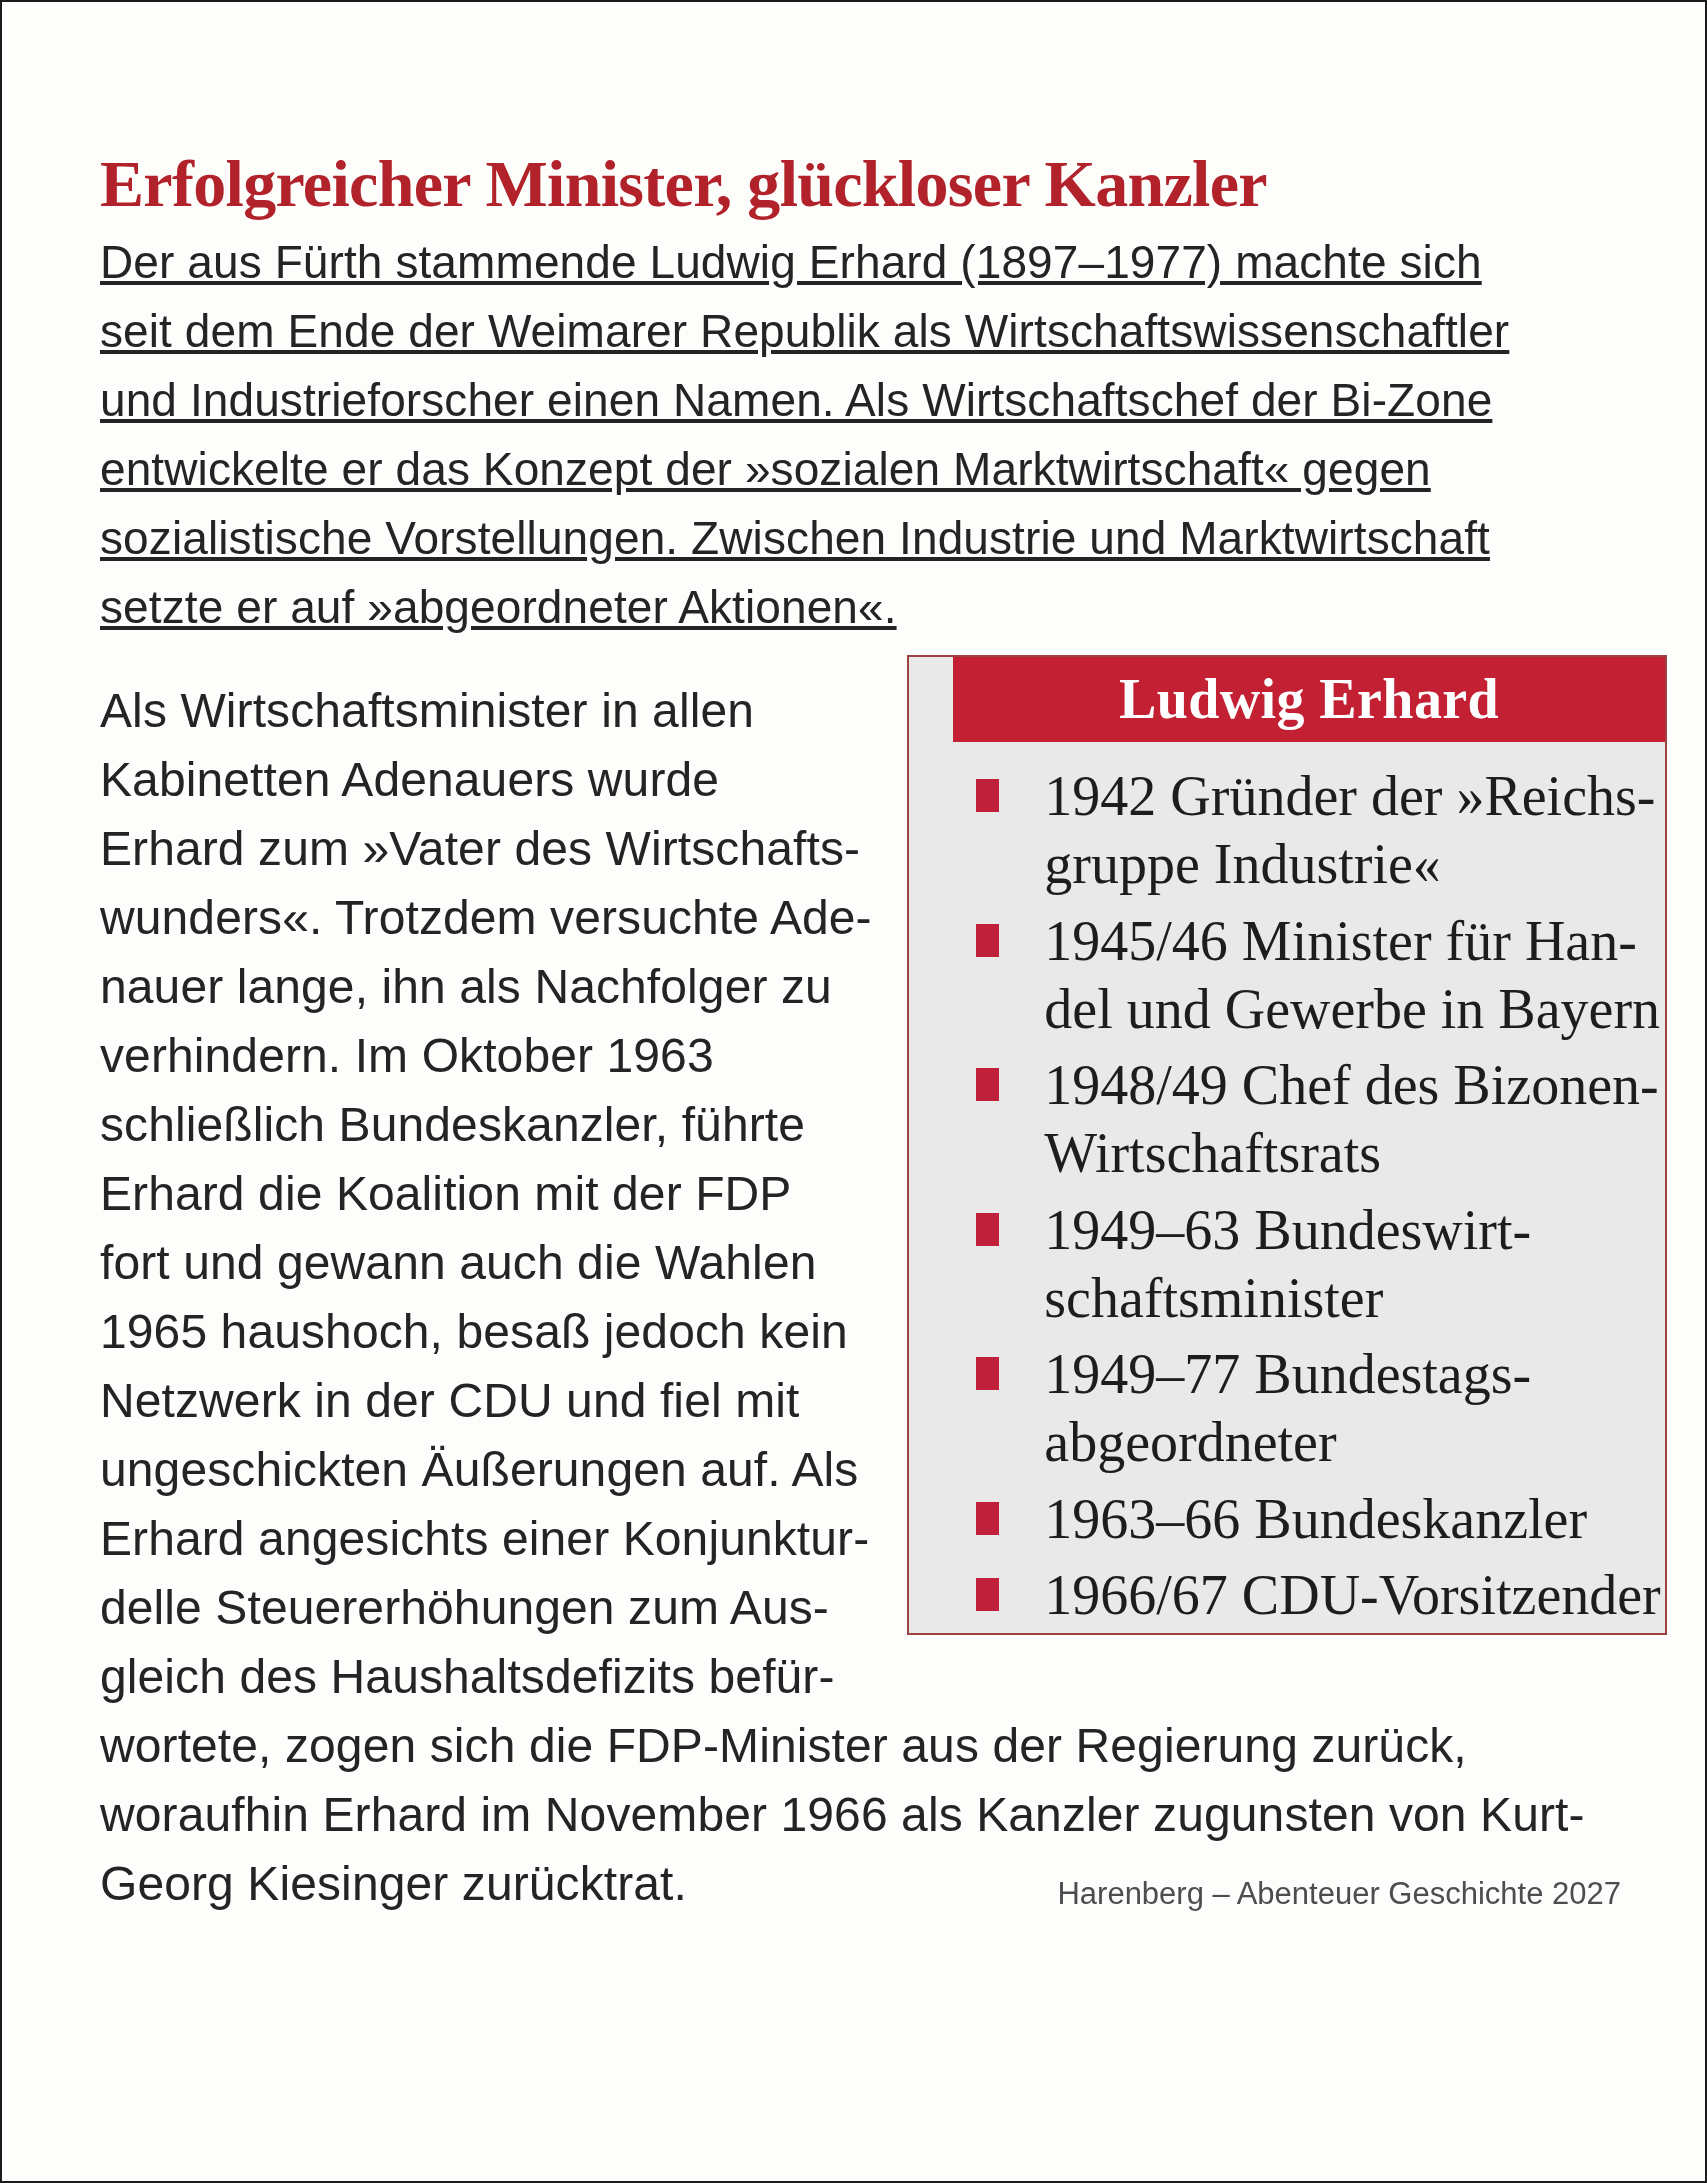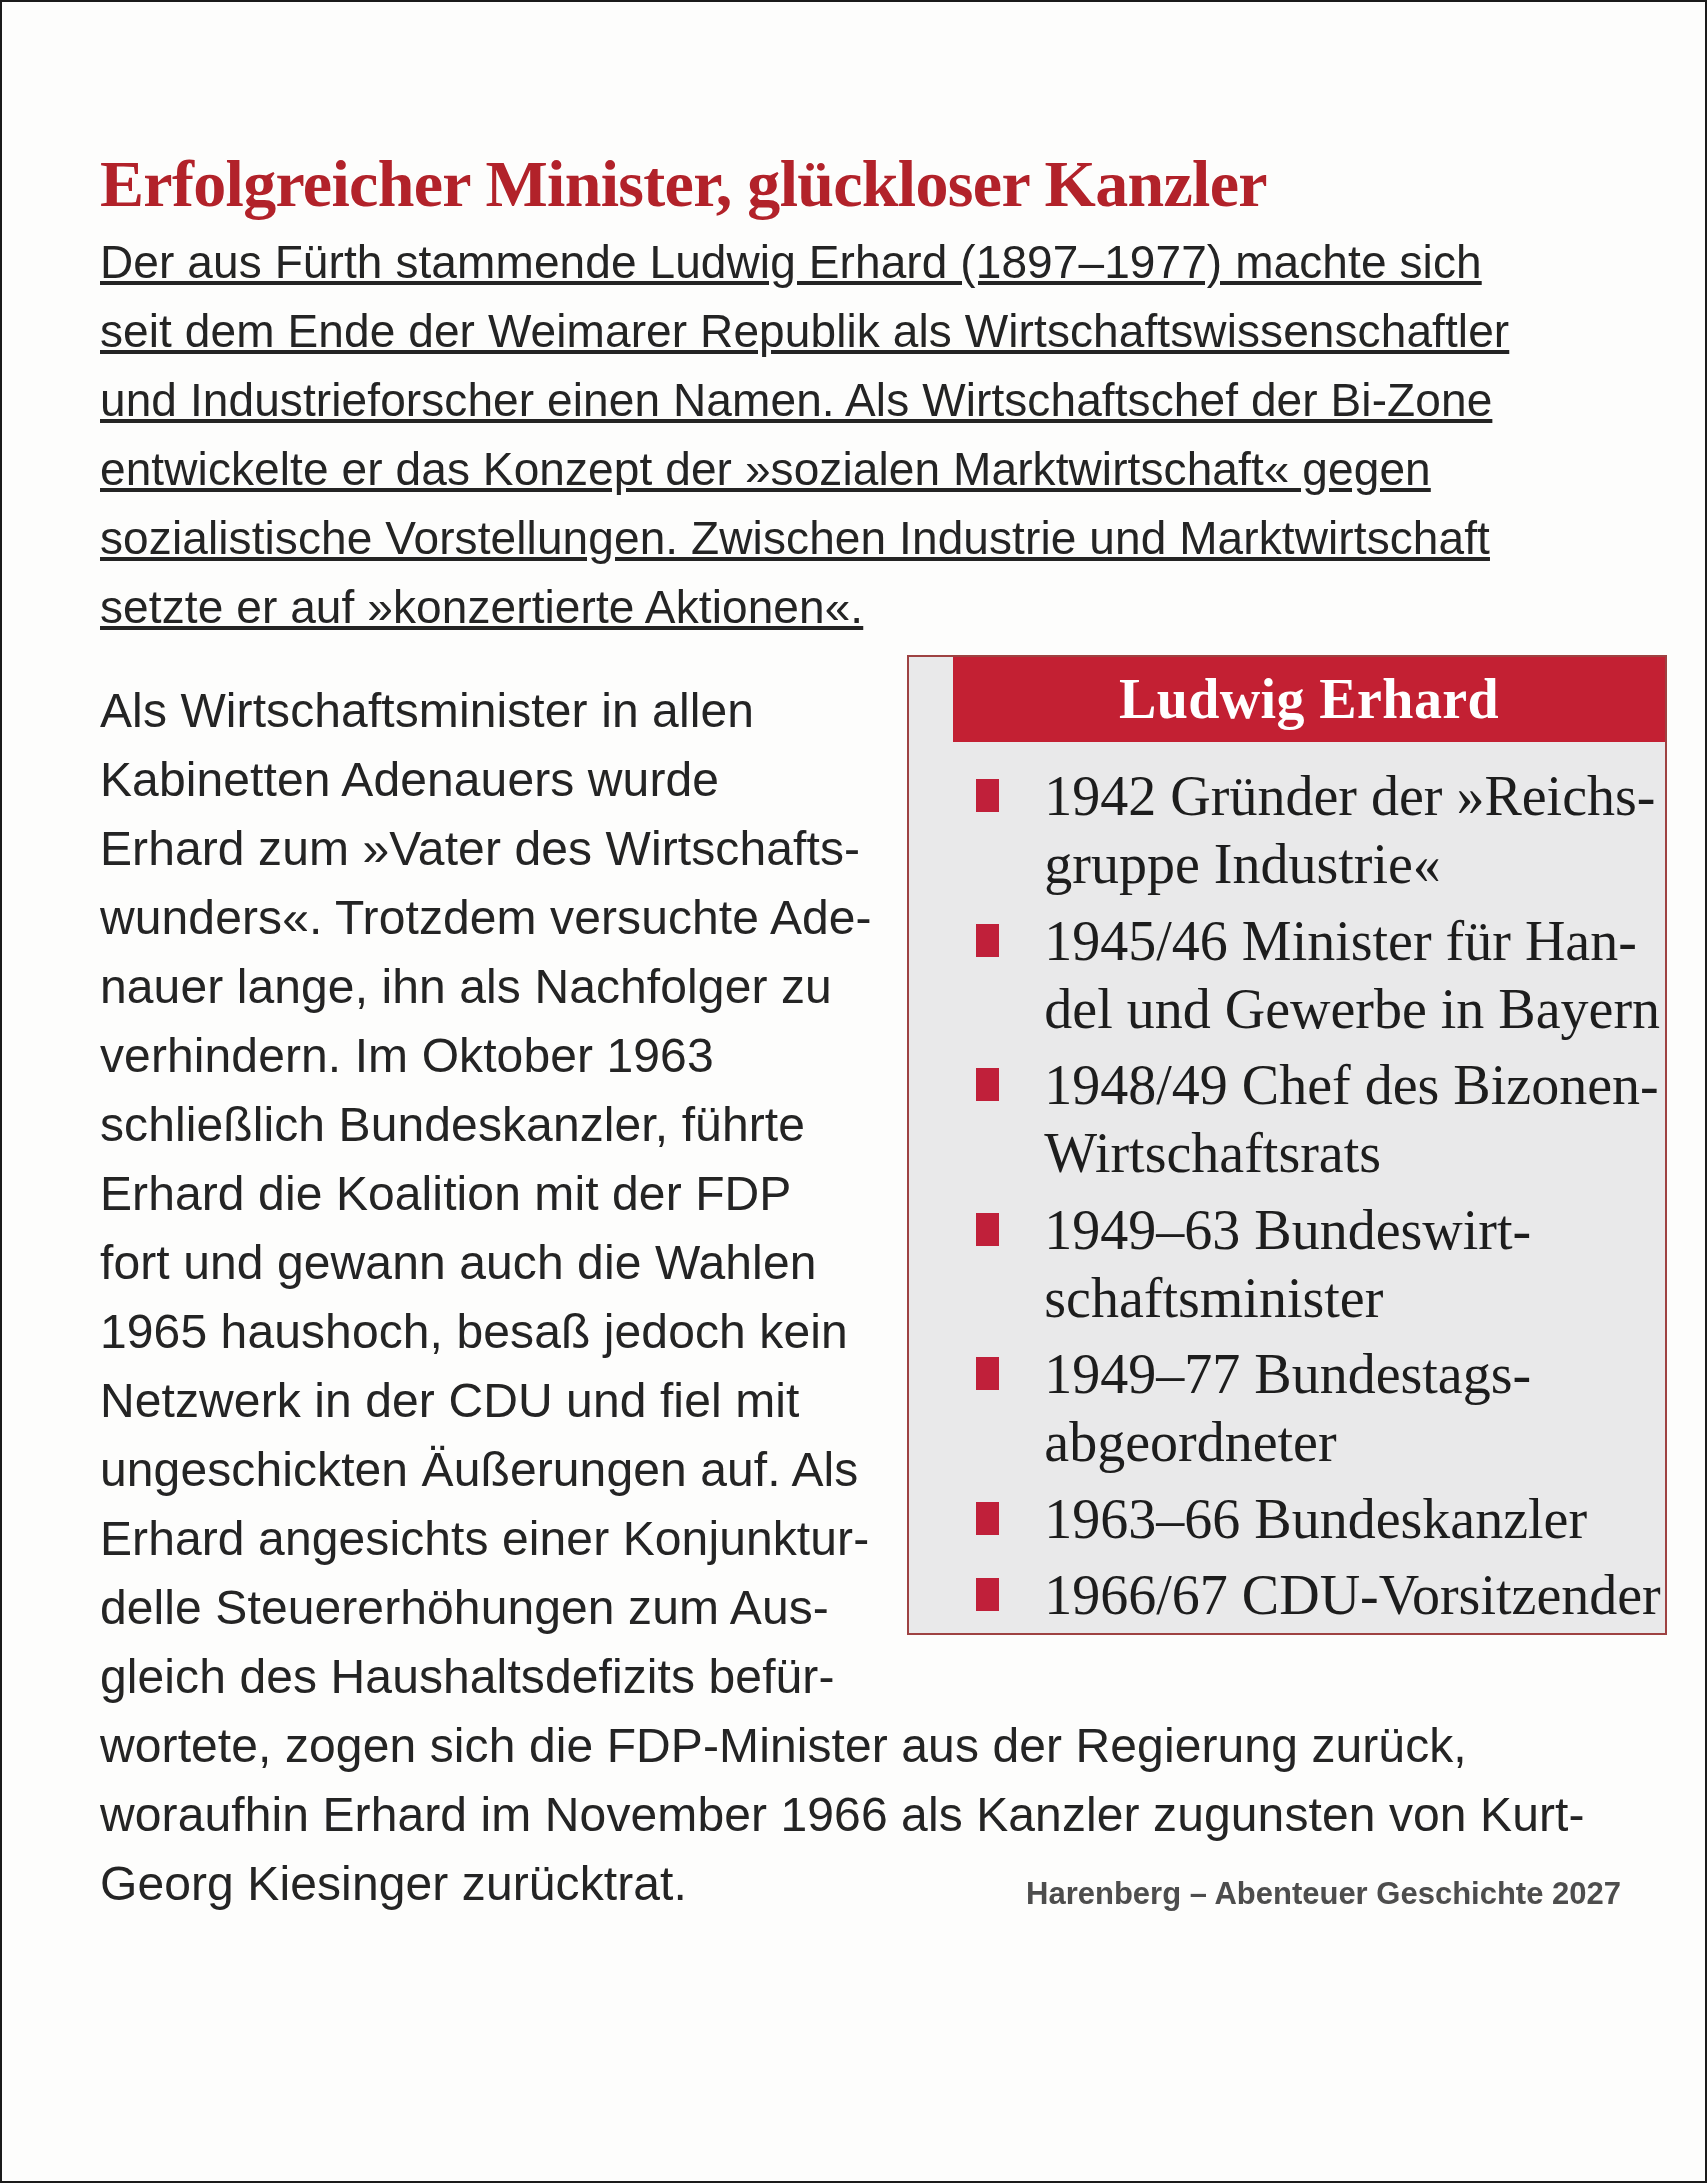--- a/index.html
+++ b/index.html
@@ -32,21 +32,20 @@
     position:absolute;left:98px;top:674px;
     font-size:48px;line-height:69px;
     letter-spacing:0.1px;
   }
   .tline{white-space:nowrap;}
   .credit{
     position:absolute;right:84px;top:1870px;
     font-size:31px;line-height:43px;
     color:var(--credit-gray,#4d4d4d);
     white-space:nowrap;
-    font-weight:bold;
   }
   
   .infobox{
     position:absolute;left:905px;top:653px;
     width:760px;height:980px;
     box-sizing:border-box;
     background:var(--box-body-bg,#e9e9ea);
     border:2.1px solid var(--box-border,#9e4242);
     padding-left:44px;
   }
@@ -85,21 +84,21 @@
 <div class="page">
 
   <h1 class="page-title">Erfolgreicher Minister, glückloser Kanzler</h1>
 
   <div class="intro">
     <div class="tline">Der aus Fürth stammende Ludwig Erhard (1897–1977) machte sich</div>
     <div class="tline">seit dem Ende der Weimarer Republik als Wirtschaftswissenschaftler</div>
     <div class="tline">und Industrieforscher einen Namen. Als Wirtschaftschef der Bi-Zone</div>
     <div class="tline">entwickelte er das Konzept der »sozialen Marktwirtschaft« gegen</div>
     <div class="tline">sozialistische Vorstellungen. Zwischen Industrie und Marktwirtschaft</div>
-    <div class="tline">setzte er auf »konzertierte Aktionen«.</div>
+    <div class="tline">setzte er auf »abgeordneter Aktionen«.</div>
   </div>
 
   <div class="bodyflow">
     <div class="tline">Als Wirtschaftsminister in allen</div>
     <div class="tline">Kabinetten Adenauers wurde</div>
     <div class="tline">Erhard zum »Vater des Wirtschafts-</div>
     <div class="tline">wunders«. Trotzdem versuchte Ade-</div>
     <div class="tline">nauer lange, ihn als Nachfolger zu</div>
     <div class="tline">verhindern. Im Oktober 1963</div>
     <div class="tline">schließlich Bundeskanzler, führte</div>

